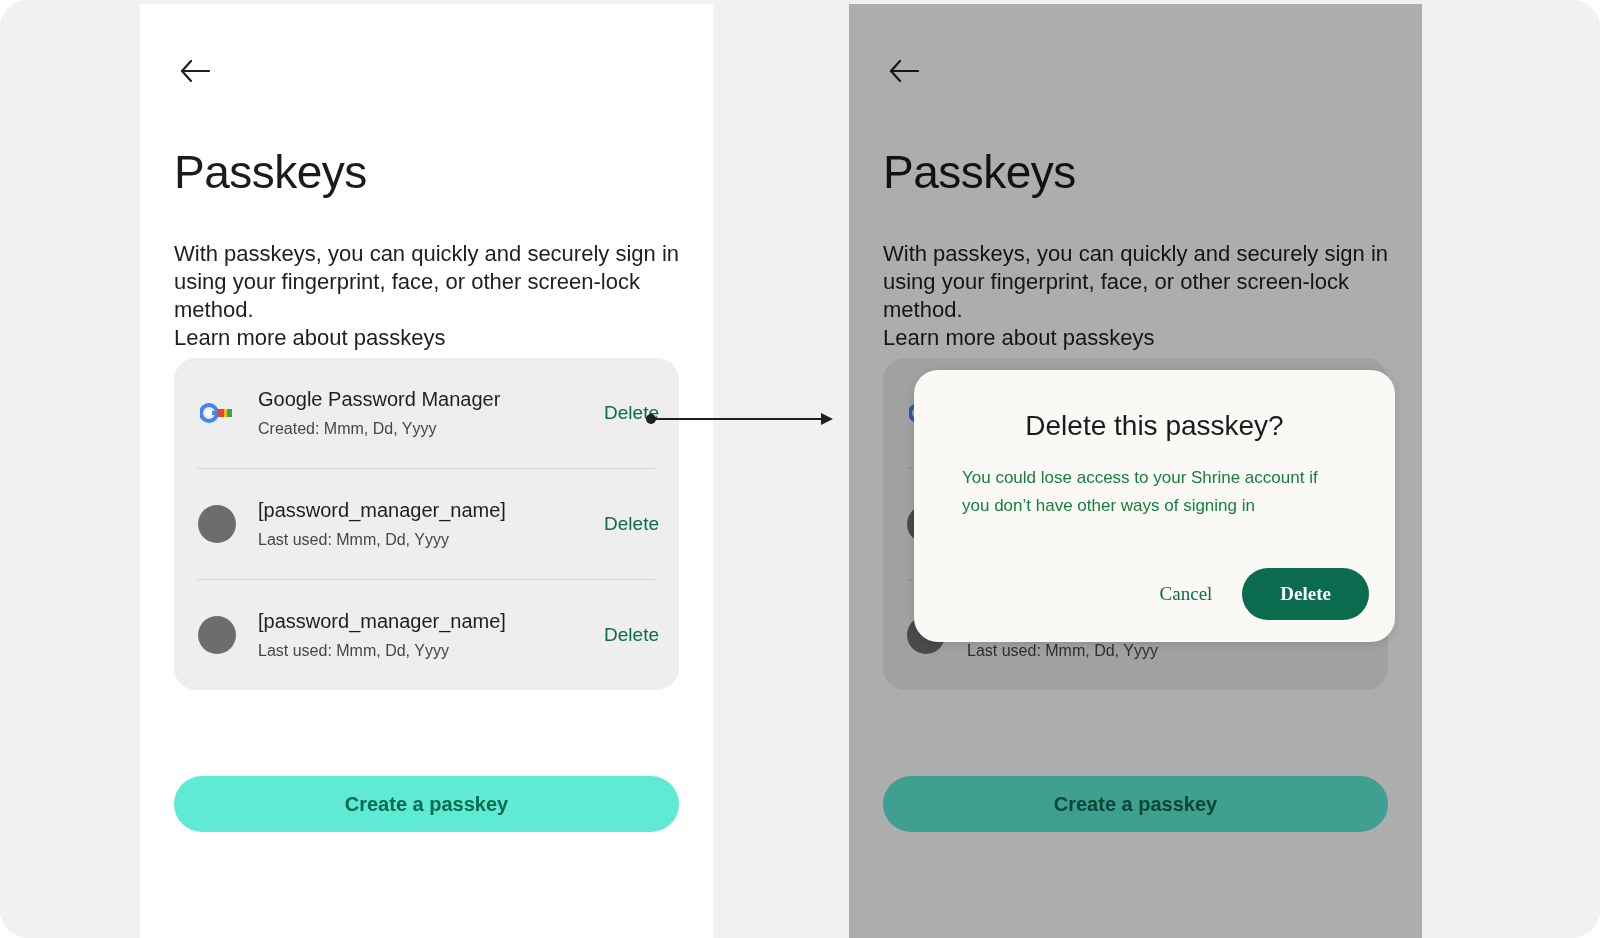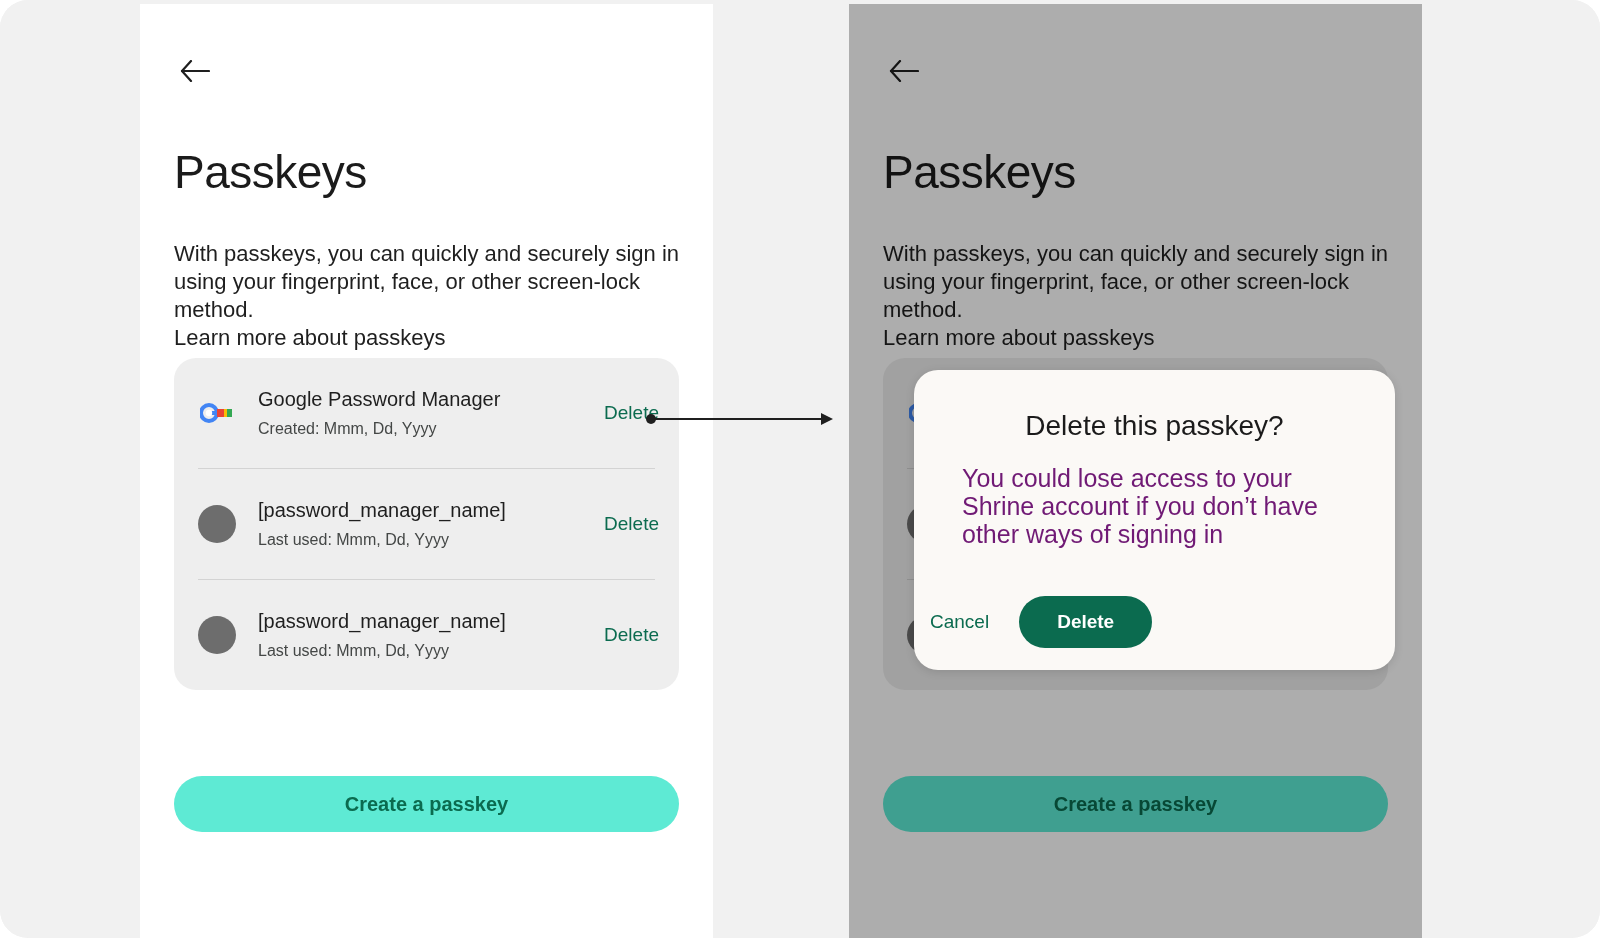--- a/index.html
+++ b/index.html
@@ -191,32 +191,33 @@
   .dialog-title {
     text-align: center;
     font-size: 28px;
     line-height: 36px;
     color: #1b1b1b;
     padding: 8px 24px 0 24px;
   }
   .dialog-body {
     margin-top: 20px;
     padding: 0 48px;
-    font-size: 25px;
+    font-size: 17px;
     line-height: 28px;
-    color: #701a75;
+    color: #15803d;
     text-align: left;
   }
   .dialog-actions {
     margin-top: 48px;
     display: flex;
     align-items: center;
-    justify-content: flex-start;
+    justify-content: flex-end;
     padding: 0 26px 0 0;
     gap: 14px;
+    font-family: Liberation Serif, serif;
   }
   .btn-text {
     color: #0b6b4f;
     font-size: 19px;
     font-weight: 500;
     padding: 12px 16px;
     border-radius: 24px;
   }
   .btn-filled {
     background: #0b6b4f;

